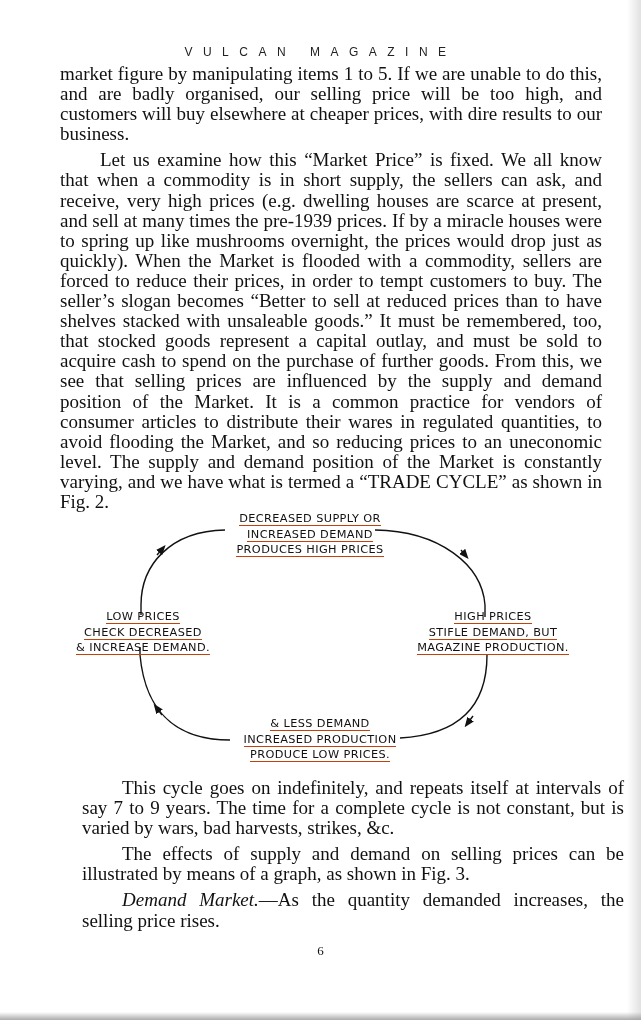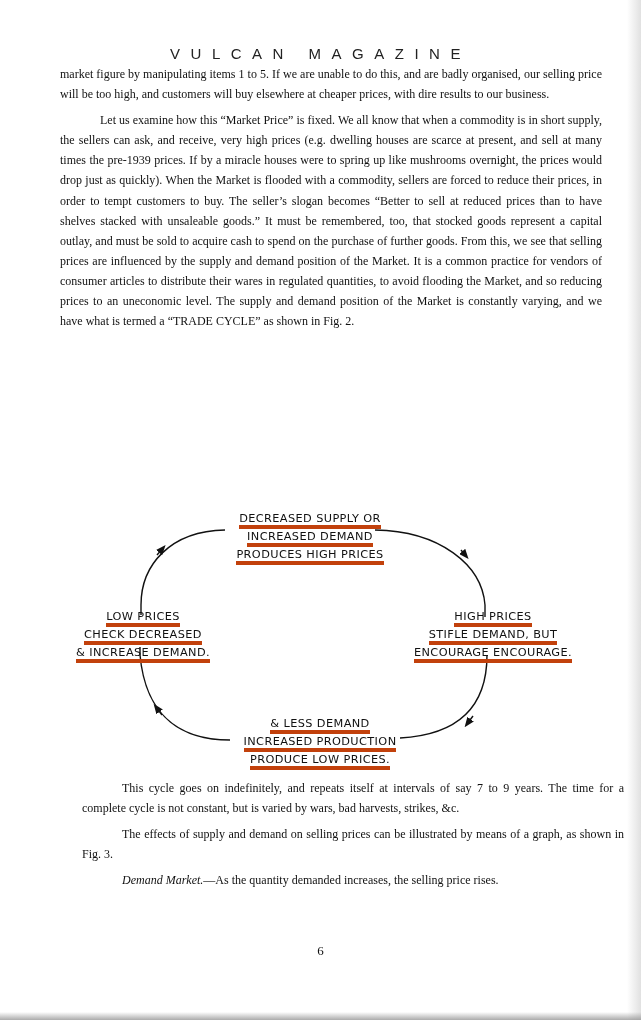--- a/index.html
+++ b/index.html
@@ -13,41 +13,41 @@
     position: absolute; top: 0; right: 0; width: 14px; height: 1020px;
     background: linear-gradient(to right, rgba(255,255,255,0), rgba(200,200,200,0.55));
   }
   .page-shadow-bottom {
     position: absolute; left: 0; bottom: 0; width: 641px; height: 8px;
     background: linear-gradient(to bottom, rgba(255,255,255,0), rgba(150,150,150,0.8));
   }
   .running-head {
     position: absolute; top: 45px; left: 0; width: 641px; text-align: center;
     font-family: "Liberation Sans", "DejaVu Sans", sans-serif;
-    font-size: 15px; letter-spacing: 10.5px; color: #222;
+    font-size: 12px; letter-spacing: 10.5px; color: #222;
   }
   .text-block {
     position: absolute; left: 60px; width: 542px;
-    font-size: 12px; line-height: 20.1px; text-align: justify;
+    font-size: 19px; line-height: 20.1px; text-align: justify;
   }
   .text-block p { margin: 0; }
   .indent { text-indent: 40px; }
   .p-gap { margin-top: 6px !important; }
   .italic { font-style: italic; }
   .figure {
     position: absolute; left: 0; top: 505px; width: 641px; height: 265px;
   }
   .figure svg { position: absolute; left: 0; top: 0; }
   .fig-label {
     position: absolute; text-align: center;
     font-family: "DejaVu Sans", "Liberation Sans", sans-serif;
     font-size: 11.3px; line-height: 15.6px; letter-spacing: 0.4px; color: #111;
   }
   .fig-label span {
-    display: inline-block; border-bottom: 4px solid #c2410c; line-height: 13px; white-space: nowrap; text-align: right;
+    display: inline-block; border-bottom: 1px solid #c2410c; line-height: 13px; white-space: nowrap; text-align: right;
   }
   .page-number {
     position: absolute; top: 943px; left: 0; width: 641px; text-align: center;
     font-size: 13px;
   }
 </style>
 </head>
 <body>
 
 <div class="running-head">VULCAN MAGAZINE</div>
@@ -84,21 +84,21 @@
 
   <div class="fig-label" style="left:200px; top:6px; width:220px;">
     <div><span>DECREASED  SUPPLY  OR</span></div>
     <div><span>INCREASED  DEMAND</span></div>
     <div><span>PRODUCES  HIGH  PRICES</span></div>
   </div>
 
   <div class="fig-label" style="left:388px; top:104px; width:210px;">
     <div><span>HIGH  PRICES</span></div>
     <div><span>STIFLE  DEMAND,  BUT</span></div>
-    <div><span>ENCOURAGE  ENCOURAGE.</span></div>
+    <div><span>MAGAZINE  PRODUCTION.</span></div>
   </div>
 
   <div class="fig-label" style="left:210px; top:211px; width:220px;">
     <div><span>&amp;  LESS  DEMAND</span></div>
     <div><span>INCREASED  PRODUCTION</span></div>
     <div><span>PRODUCE  LOW  PRICES.</span></div>
   </div>
 
   <div class="fig-label" style="left:48px; top:104px; width:190px;">
     <div><span>LOW  PRICES</span></div>

